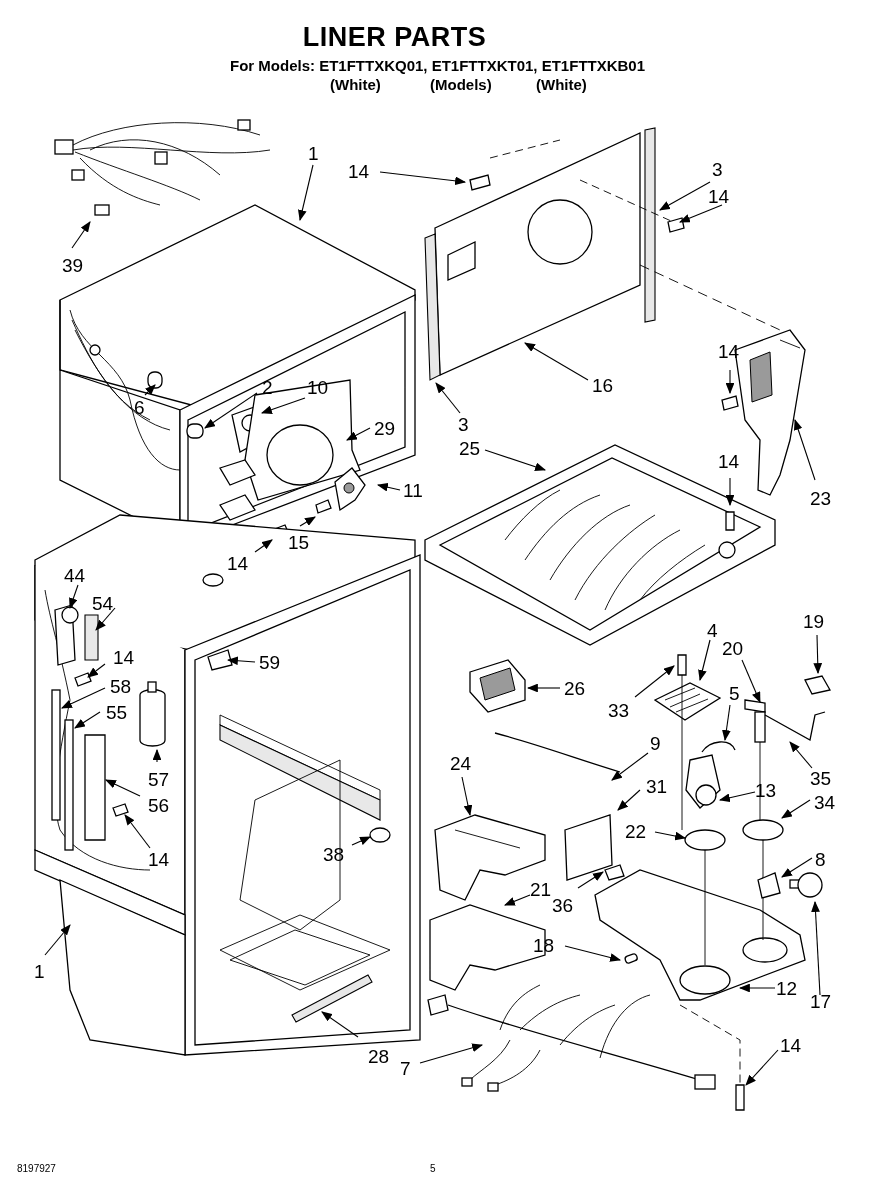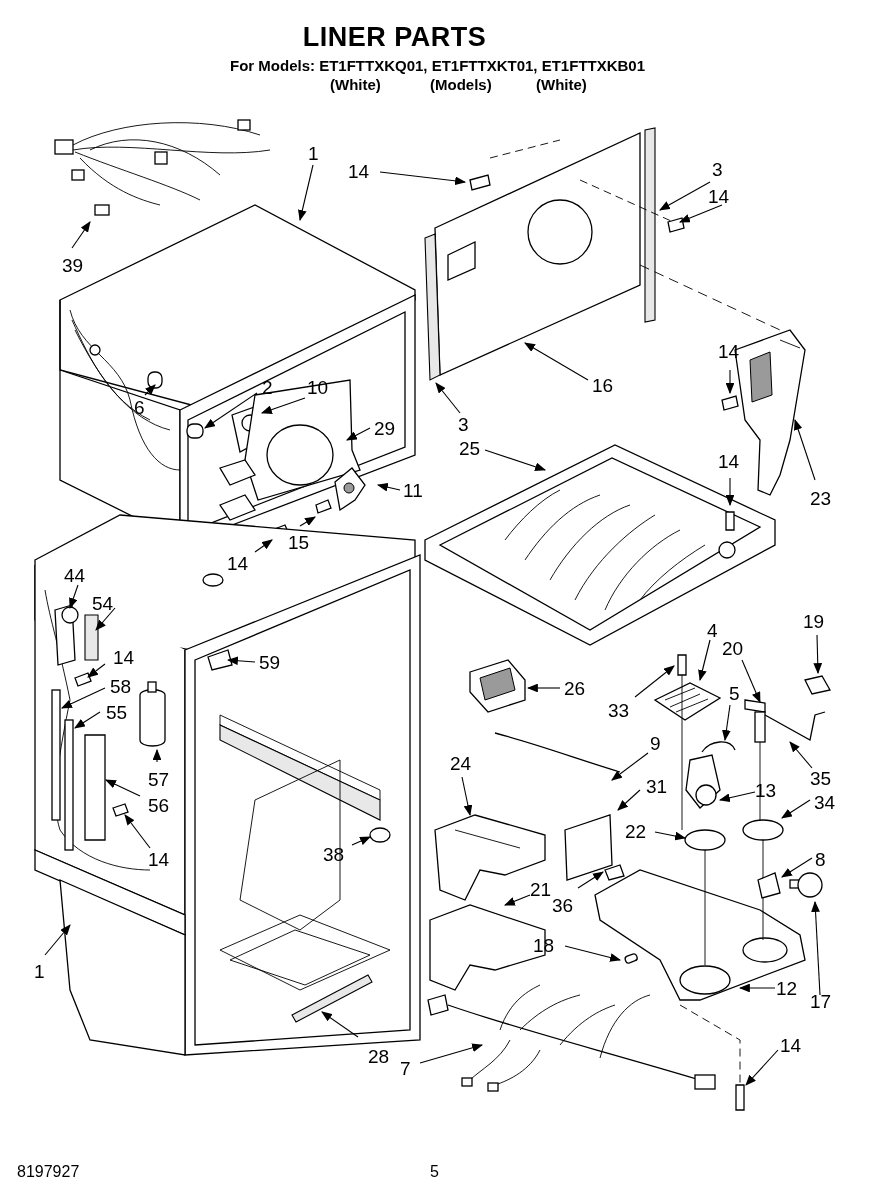--- a/index.html
+++ b/index.html
@@ -1,21 +1,21 @@
 <!DOCTYPE html>
 <html><head>
 <meta charset="utf-8">
 <style>
   html,body{margin:0;padding:0;background:#fff;}
   body{width:869px;height:1200px;position:relative;overflow:hidden;font-family:"Liberation Sans",sans-serif;color:#000;}
   .title{position:absolute;left:0;width:789px;top:22px;text-align:center;font-weight:bold;font-size:27px;letter-spacing:0.5px;}
   .models{position:absolute;left:230px;top:57px;font-weight:bold;font-size:15px;white-space:nowrap;text-align:center;}
   .colors{position:absolute;top:76px;font-weight:bold;font-size:15px;}
   .c1{left:330px}.c2{left:430px}.c3{left:536px}
-  .foot{position:absolute;top:1163px;font-size:16px;text-align:center;}
+  .foot{position:absolute;top:1163px;font-size:10px;text-align:center;}
   .docnum{left:17px}.pagenum{left:430px}
   svg{position:absolute;left:0;top:0;}
   .ln{fill:none;stroke:#000;stroke-width:1.3;}
   .lt{fill:none;stroke:#000;stroke-width:0.9;}
   .sh{fill:#fff;stroke:#000;stroke-width:1.3;}
   .gr{fill:#e8e8e8;stroke:#000;stroke-width:1.1;}
   .dk{fill:#9a9a9a;stroke:#000;stroke-width:1;}
   .co{font-family:"Liberation Sans",sans-serif;font-size:19px;fill:#000;}
   .ar{stroke:#000;stroke-width:1.1;fill:none;}
 </style>

